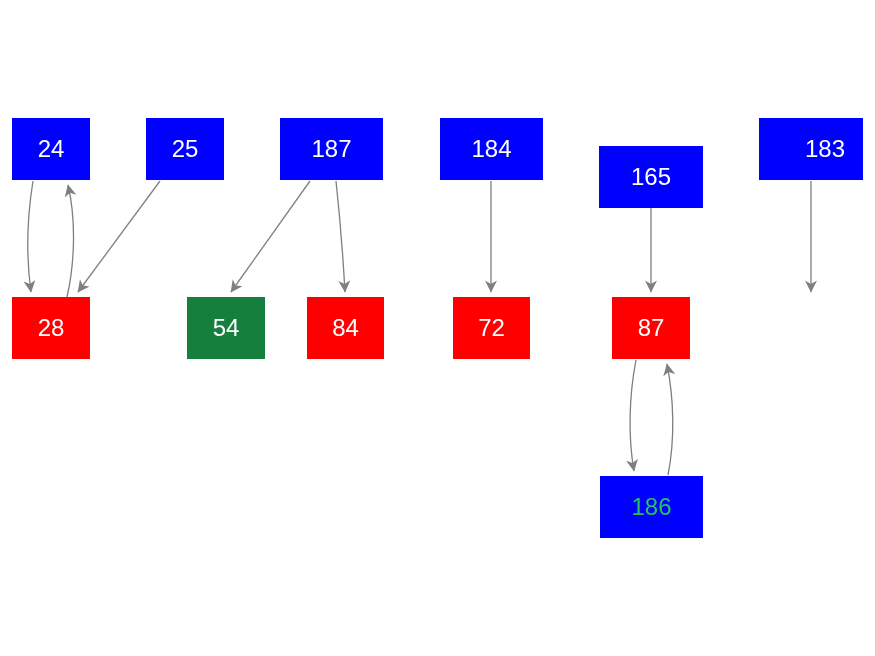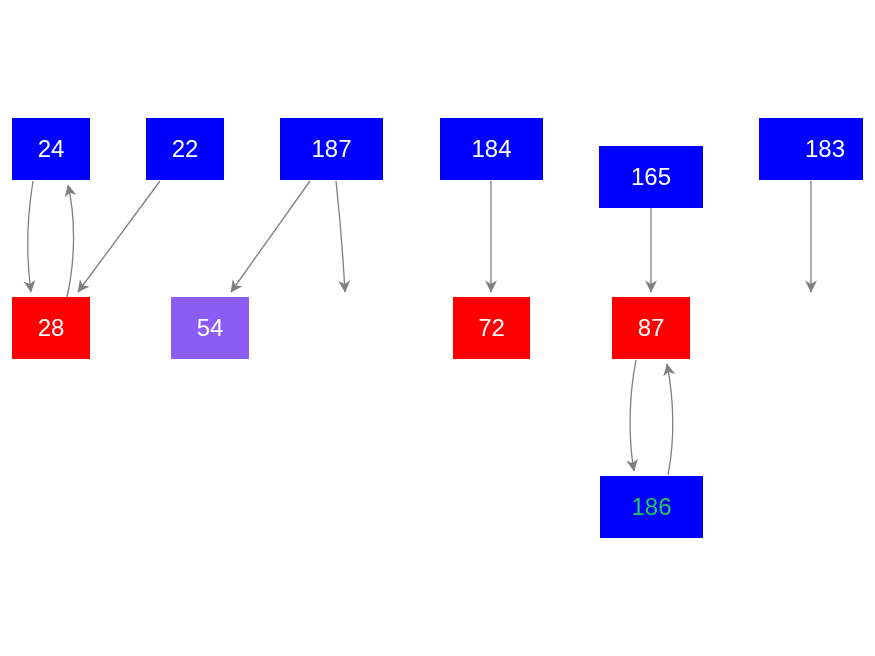--- a/index.html
+++ b/index.html
@@ -65,24 +65,25 @@
         <path d="M 336 181 C 340 218, 343 256, 345 292" class="edge" stroke="#7f7f7f" marker-end="url(#arrowhead)"></path>
         <path d="M 491 181 L 491 292" class="edge" stroke="#7f7f7f" marker-end="url(#arrowhead)"></path>
         <path d="M 651 181 L 651 292" class="edge" stroke="#7f7f7f" marker-end="url(#arrowhead)"></path>
         <path d="M 811 181 L 811 292" class="edge" stroke="#7f7f7f" marker-end="url(#arrowhead)"></path>
         <path d="M 636 360 C 629 396, 628 437, 634 471" class="edge" stroke="#7f7f7f" marker-end="url(#arrowhead)"></path>
         <path d="M 668 475 C 675 440, 674 399, 667 364" class="edge" stroke="#7f7f7f" marker-end="url(#arrowhead)"></path>
       </g>
   </svg>
   <div class="node-layer">
       <div class="node" style="left: 12px; top: 118px; width: 78px; height: 62px; background: rgb(0, 0, 255); color: rgb(255, 255, 255);">24</div>
-      <div class="node" style="left: 146px; top: 118px; width: 78px; height: 62px; background: rgb(0, 0, 255); color: rgb(255, 255, 255);">22</div>
+      <div class="node" style="left: 146px; top: 118px; width: 78px; height: 62px; background: rgb(0, 0, 255); color: rgb(255, 255, 255);">25</div>
       <div class="node" style="left: 280px; top: 118px; width: 103px; height: 62px; background: rgb(0, 0, 255); color: rgb(255, 255, 255);">187</div>
       <div class="node" style="left: 440px; top: 118px; width: 103px; height: 62px; background: rgb(0, 0, 255); color: rgb(255, 255, 255);">184</div>
       <div class="node" style="left: 599px; top: 118px; width: 104px; height: 62px; background: rgb(0, 0, 255); color: rgb(255, 255, 255); margin-top: 28px;">165</div>
       <div class="node" style="left: 759px; top: 118px; width: 104px; height: 62px; background: rgb(0, 0, 255); color: rgb(255, 255, 255); padding-left: 28px;">183</div>
       <div class="node" style="left: 12px; top: 297px; width: 78px; height: 62px; background: rgb(255, 0, 0); color: rgb(255, 255, 255);">28</div>
-      <div class="node" style="left: 171px; top: 297px; width: 78px; height: 62px; background: #8b5cf6; color: rgb(255, 255, 255);">54</div>
+      <div class="node" style="left: 187px; top: 297px; width: 78px; height: 62px; background: #15803d; color: rgb(255, 255, 255);">54</div>
+      <div class="node" style="left: 307px; top: 297px; width: 77px; height: 62px; background: rgb(255, 0, 0); color: rgb(255, 255, 255);">84</div>
       <div class="node" style="left: 453px; top: 297px; width: 77px; height: 62px; background: rgb(255, 0, 0); color: rgb(255, 255, 255);">72</div>
       <div class="node" style="left: 612px; top: 297px; width: 78px; height: 62px; background: rgb(255, 0, 0); color: rgb(255, 255, 255);">87</div>
       <div class="node" style="left: 600px; top: 476px; width: 103px; height: 62px; background: rgb(0, 0, 255); color: #22c55e;">186</div>
     </div>
 </div>
 
 </body></html>

